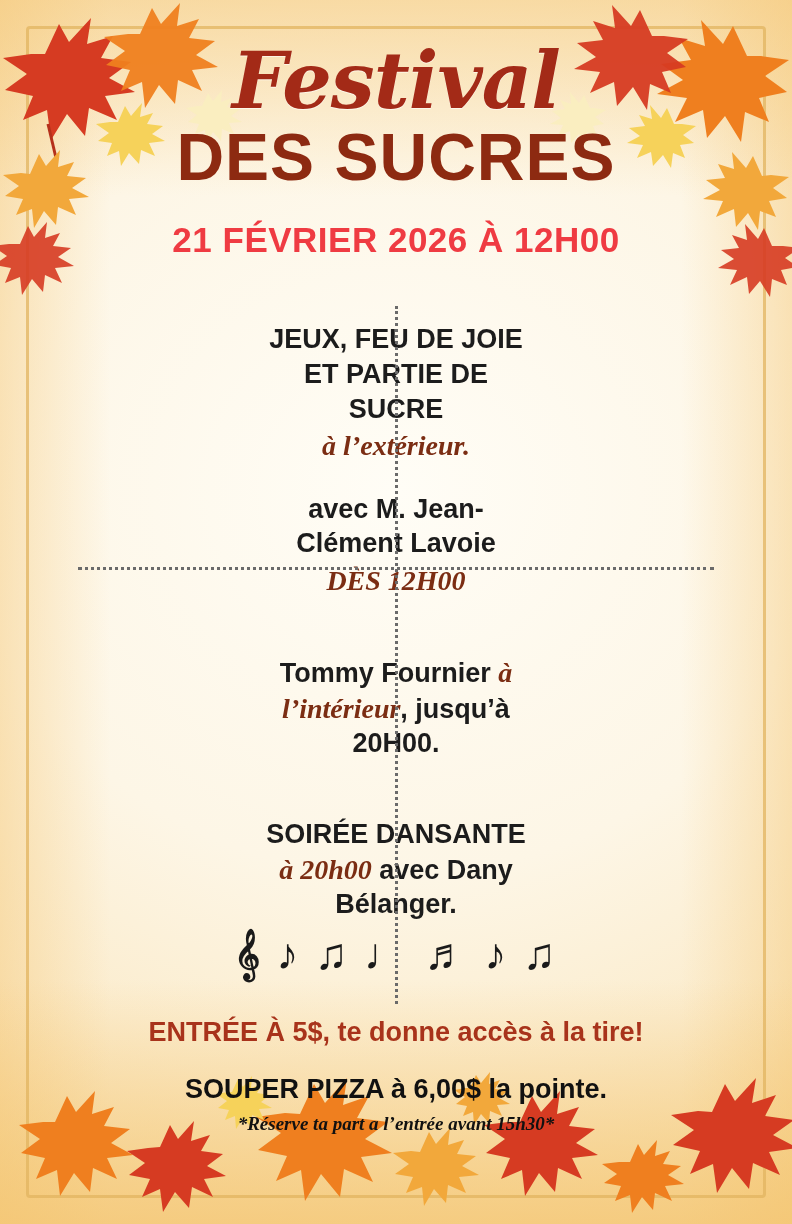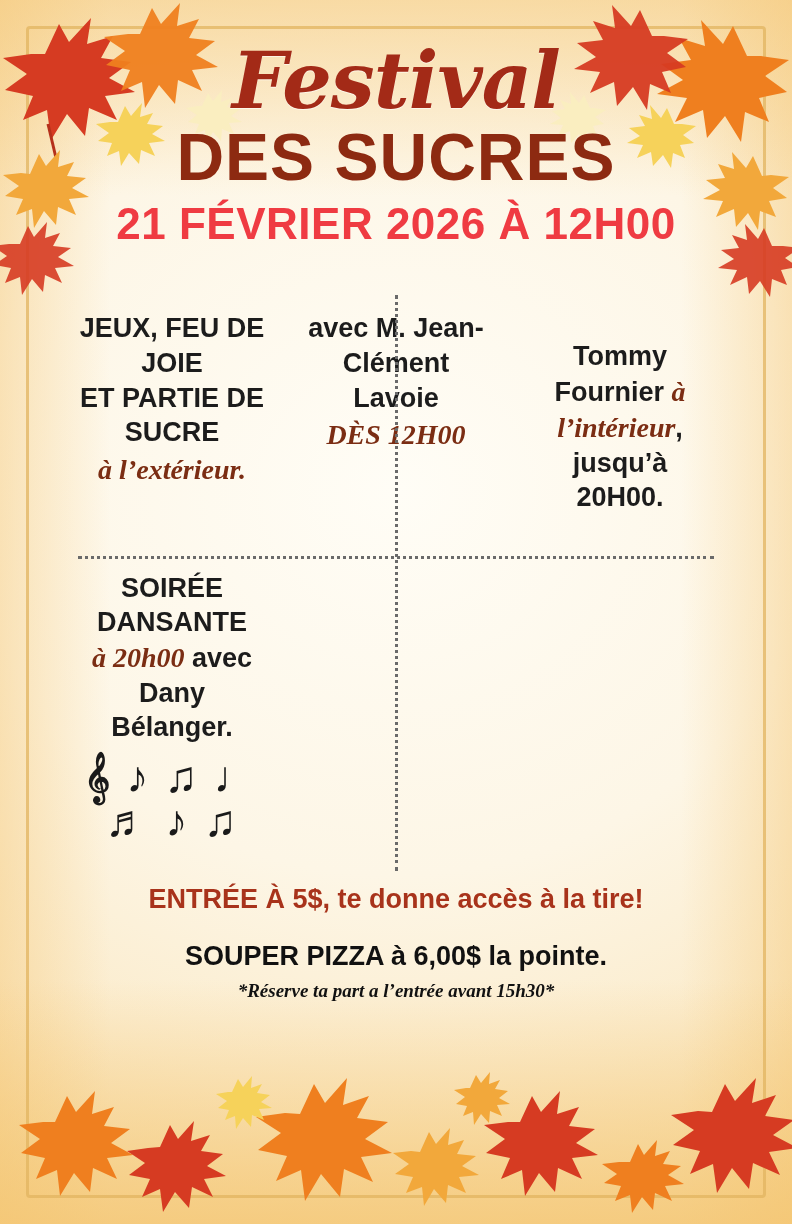--- a/index.html
+++ b/index.html
@@ -71,32 +71,32 @@
     font-weight: bold;
     font-size: 66px;
     line-height: 1.02;
     color: #8d2a11;
     letter-spacing: 1px;
     margin-top: 6px;
   }
   .date-line {
     font-family: "Liberation Sans", sans-serif;
     font-weight: bold;
-    font-size: 44px;
+    font-size: 35px;
     color: #ef3b42;
-    margin-top: 8px;
+    margin-top: 29px;
     letter-spacing: 0.5px;
   }
 
   
   .grid {
     position: relative;
     margin: 56px 60px 0 60px;
     display: grid;
-    grid-template-columns: 1fr 1fr 1fr;
+    grid-template-columns: 1fr;
   }
   .v-div {
     position: absolute;
     left: 50%;
     top: -10px;
     bottom: -6px;
     border-left: 3px dotted #6a6a6a;
     transform: translateX(-1px);
   }
   .h-div {

